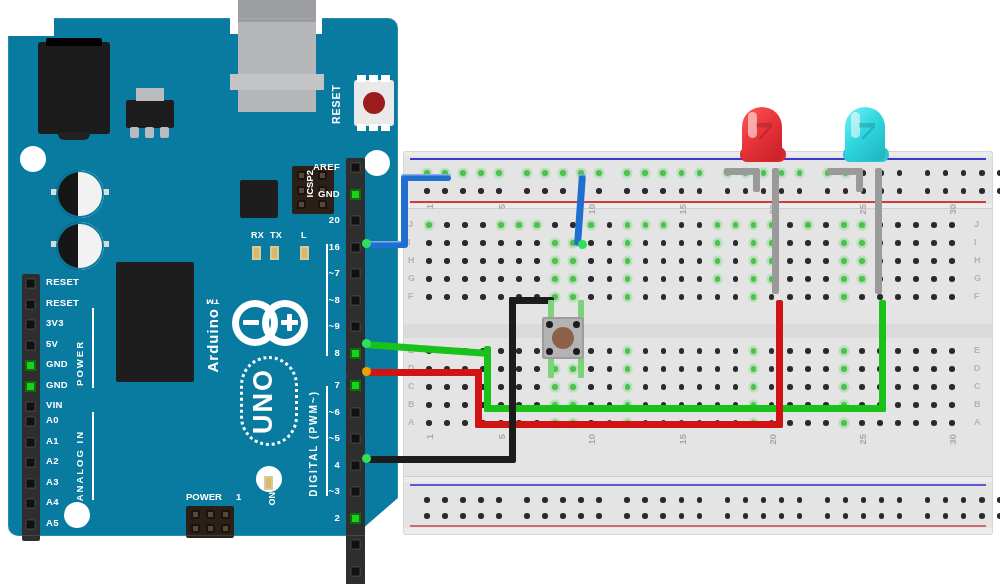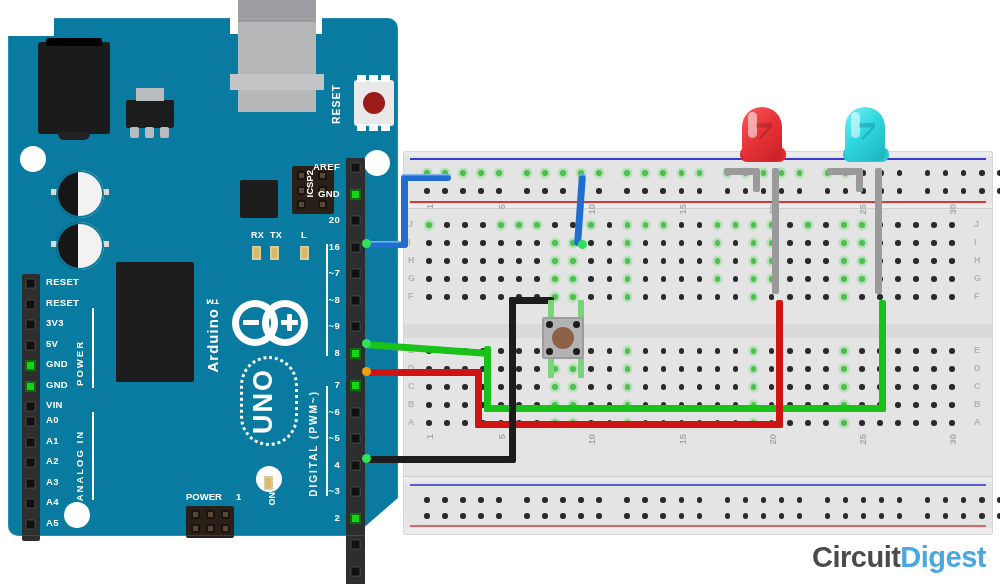--- a/index.html
+++ b/index.html
@@ -855,17 +855,14 @@
   <div class="leg" style="left:875px;top:168px;width:7px;height:126px;"></div>
   <div class="leg" style="left:856px;top:168px;width:7px;height:24px;"></div>
   <div class="leg" style="left:827px;top:168px;width:34px;height:7px;"></div>
   <div class="led" style="left:843px;top:107px;">
     <div class="flange" style="background:#2bc6cf"></div>
     <div class="bulb" style="background:linear-gradient(135deg,#7df0f5 0%,#2fd8e0 45%,#1fb3bd 100%);"></div>
     <div class="gloss"></div>
       <div class="mark"></div>
   </div>
 
-  <div id="logo">
-    <span class="a">Circuit</span><span class="b">Digest</span>
-  </div>
 
 </div>
 
 </body></html>

